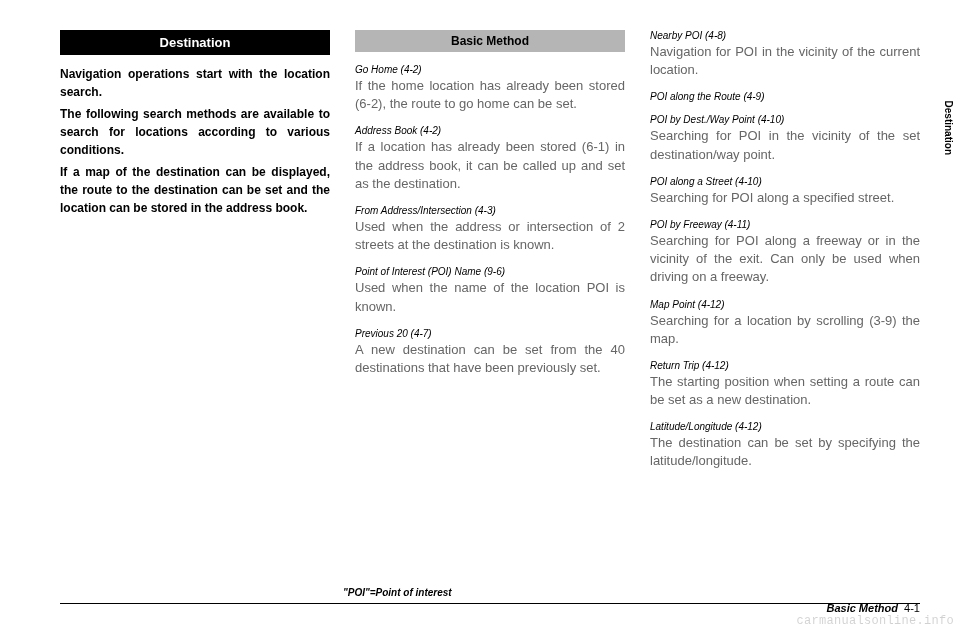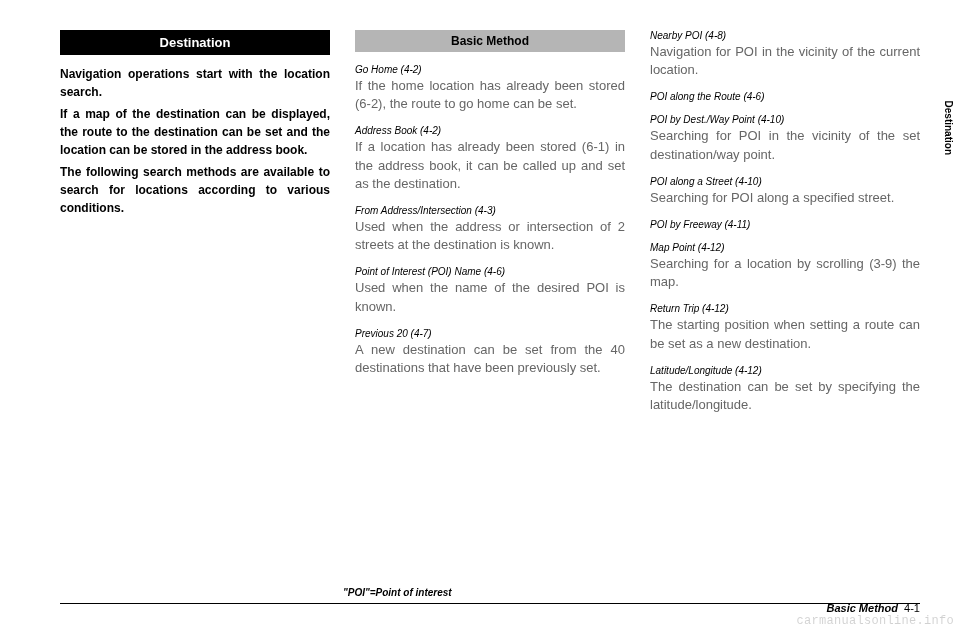--- a/index.html
+++ b/index.html
@@ -110,58 +110,60 @@
     }
   </style>
 </head>
 <body>
 
 <div class="page">
   <div class="col col1">
     <div class="section-header-black">Destination</div>
     <div class="intro">
       <p>Navigation operations start with the location search.</p>
+      <p>The following search methods are available to search for locations according to various conditions.</p>
       <p>If a map of the destination can be displayed, the route to the destination can be set and the location can be stored in the address book.</p>
-      <p>The following search methods are available to search for locations according to various conditions.</p>
     </div>
   </div>
 
   <div class="col col2">
     <div class="section-header-gray">Basic Method</div>
 
     <div class="sub-title">Go Home (4-2)</div>
     <div class="desc">If the home location has already been stored (6-2), the route to go home can be set.</div>
 
     <div class="sub-title">Address Book (4-2)</div>
     <div class="desc">If a location has already been stored (6-1) in the address book, it can be called up and set as the destination.</div>
 
     <div class="sub-title">From Address/Intersection (4-3)</div>
     <div class="desc">Used when the address or intersection of 2 streets at the destination is known.</div>
 
-    <div class="sub-title">Point of Interest (POI) Name (4-6)</div>
-    <div class="desc">Used when the name of the desired POI is known.</div>
+    <div class="sub-title">Point of Interest (POI) Name (9-6)</div>
+    <div class="desc">Used when the name of the location POI is known.</div>
 
     <div class="sub-title">Previous 20 (4-7)</div>
     <div class="desc">A new destination can be set from the 40 destinations that have been previously set.</div>
   </div>
 
   <div class="col col3">
 
     <div class="sub-title">Nearby POI (4-8)</div>
     <div class="desc">Navigation for POI in the vicinity of the current location.</div>
 
-    <div class="sub-title">POI along the Route (4-6)</div>
+    <div class="sub-title">POI along the Route (4-9)</div>
 
     <div class="sub-title">POI by Dest./Way Point (4-10)</div>
     <div class="desc">Searching for POI in the vicinity of the set destination/way point.</div>
 
     <div class="sub-title">POI along a Street (4-10)</div>
     <div class="desc">Searching for POI along a specified street.</div>
 
     <div class="sub-title">POI by Freeway (4-11)</div>
+    <div class="desc">Searching for POI along a freeway or in the vicinity of the exit.
+Can only be used when driving on a freeway.</div>
 
     <div class="sub-title">Map Point (4-12)</div>
     <div class="desc">Searching for a location by scrolling (3-9) the map.</div>
 
     <div class="sub-title">Return Trip (4-12)</div>
     <div class="desc">The starting position when setting a route can be set as a new destination.</div>
 
     <div class="sub-title">Latitude/Longitude (4-12)</div>
     <div class="desc">The destination can be set by specifying the latitude/longitude.</div>
   </div>

